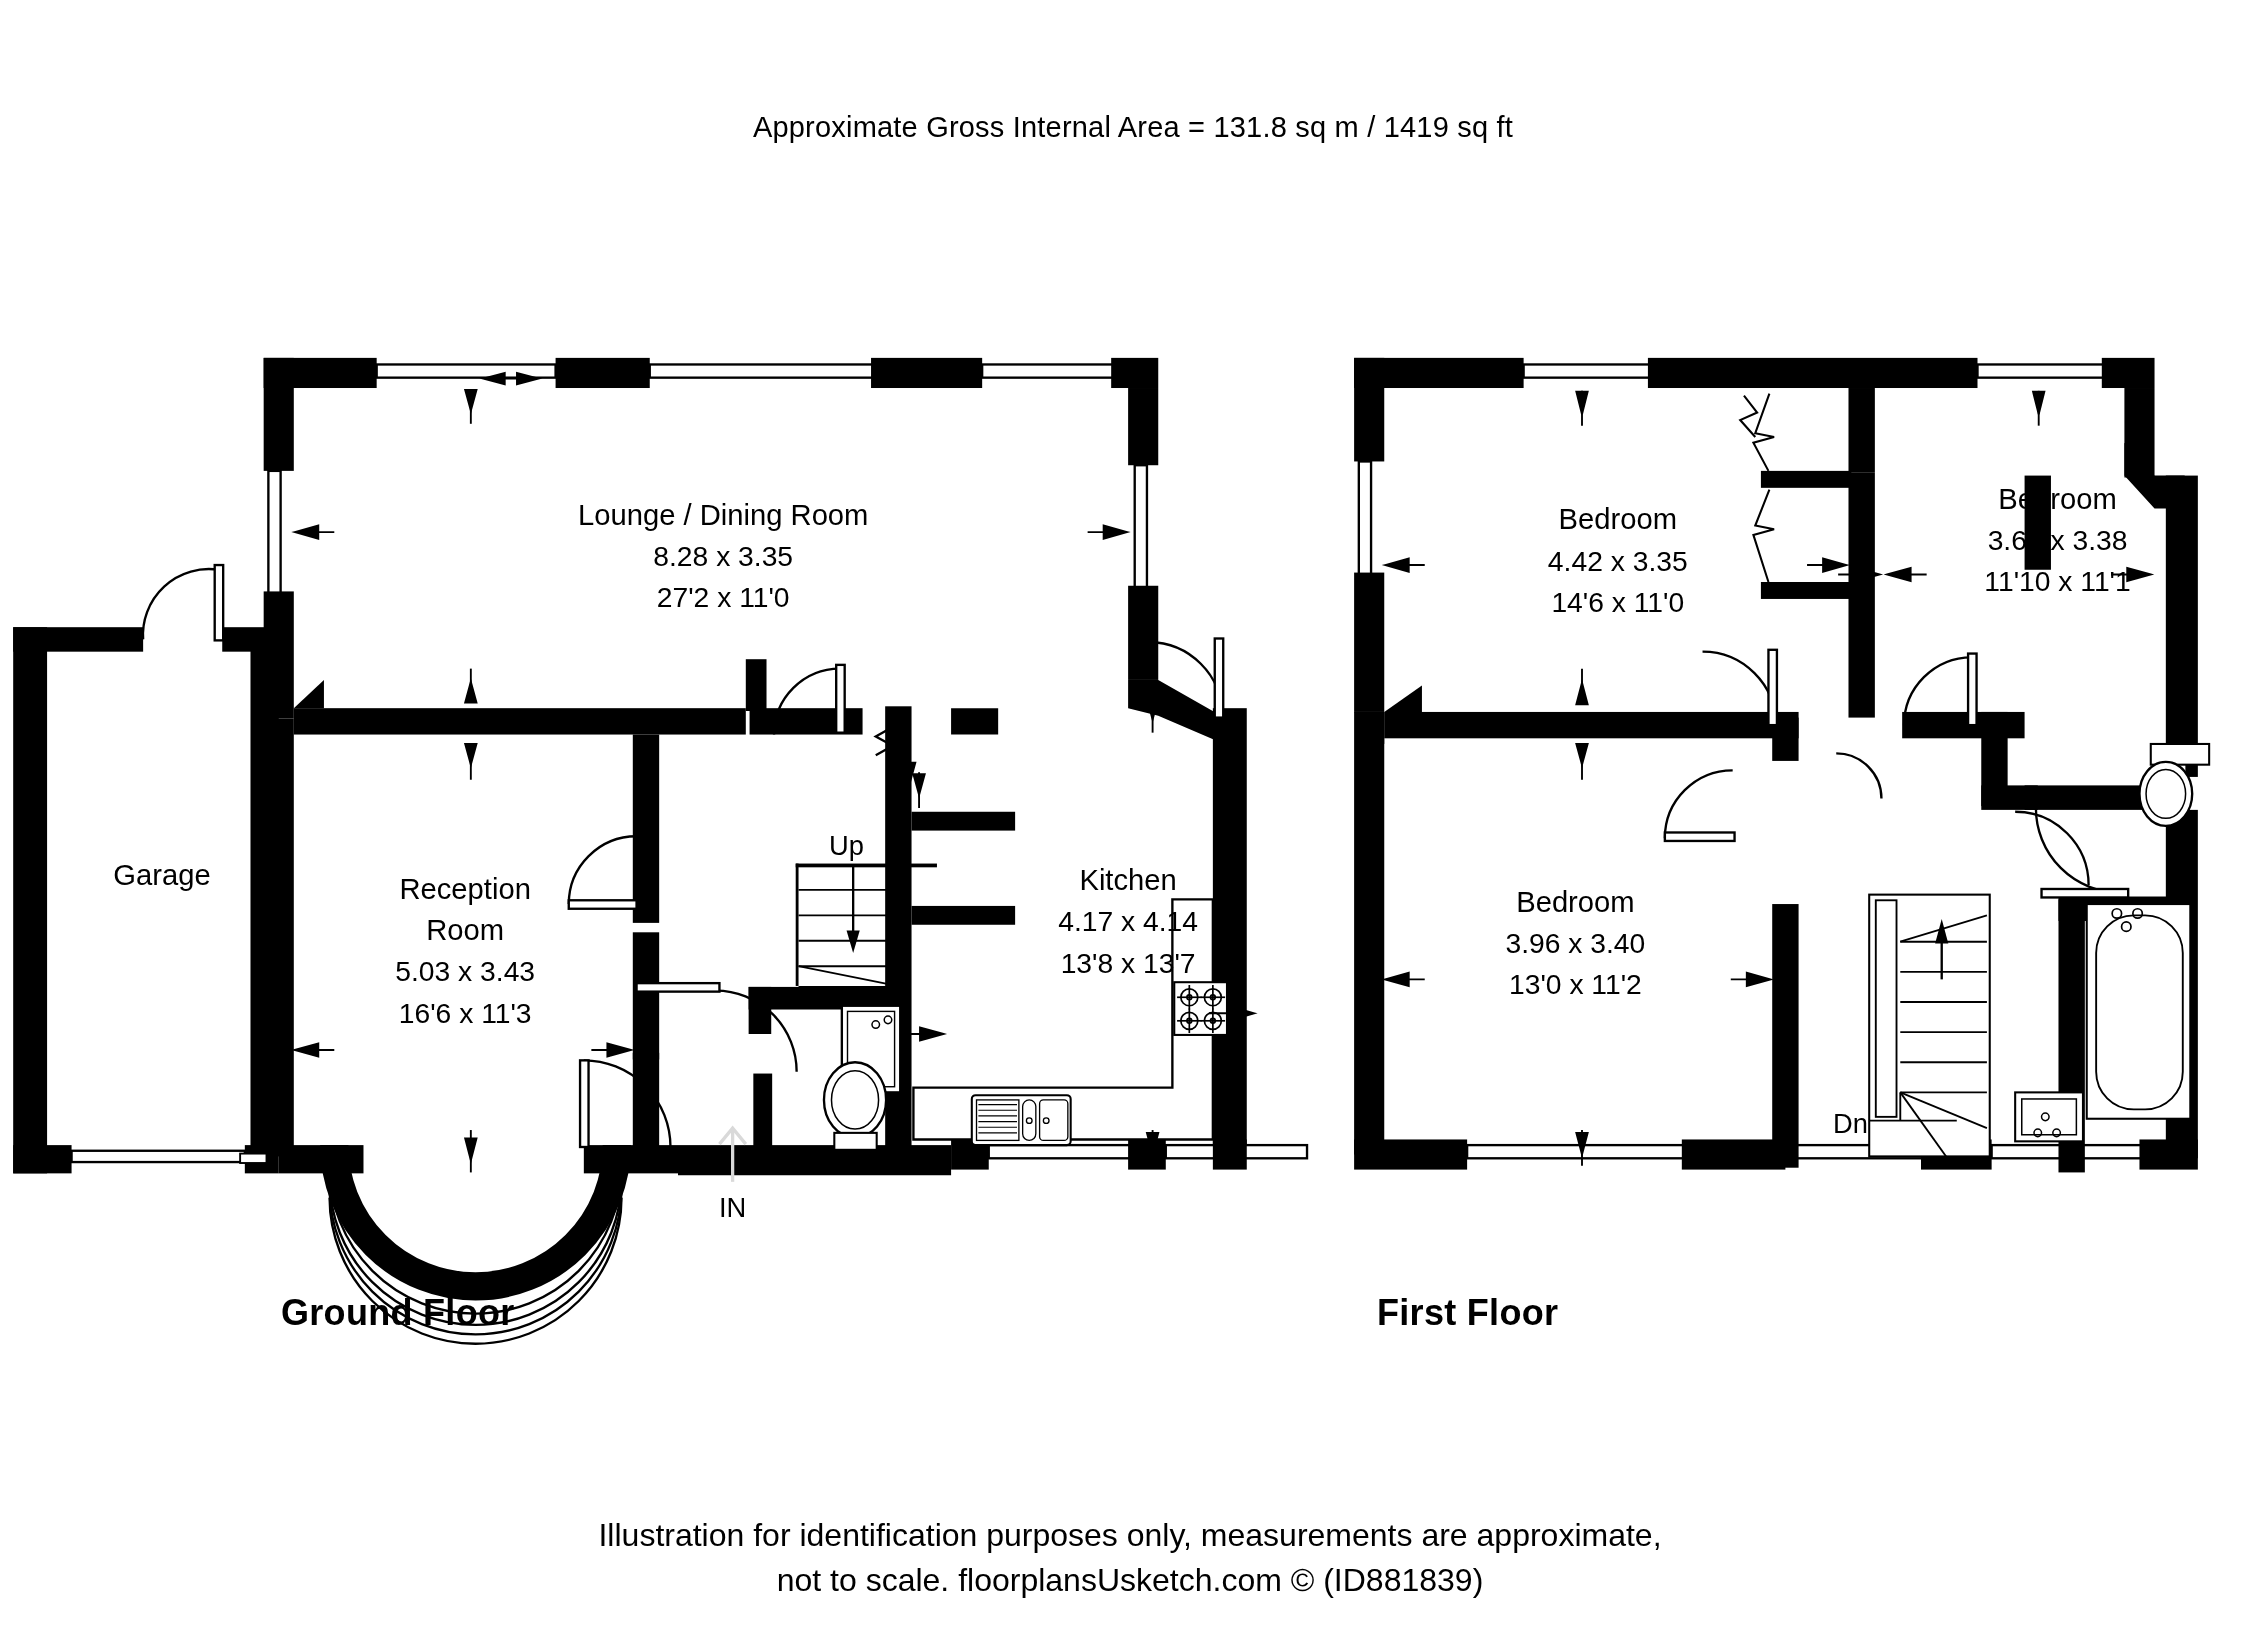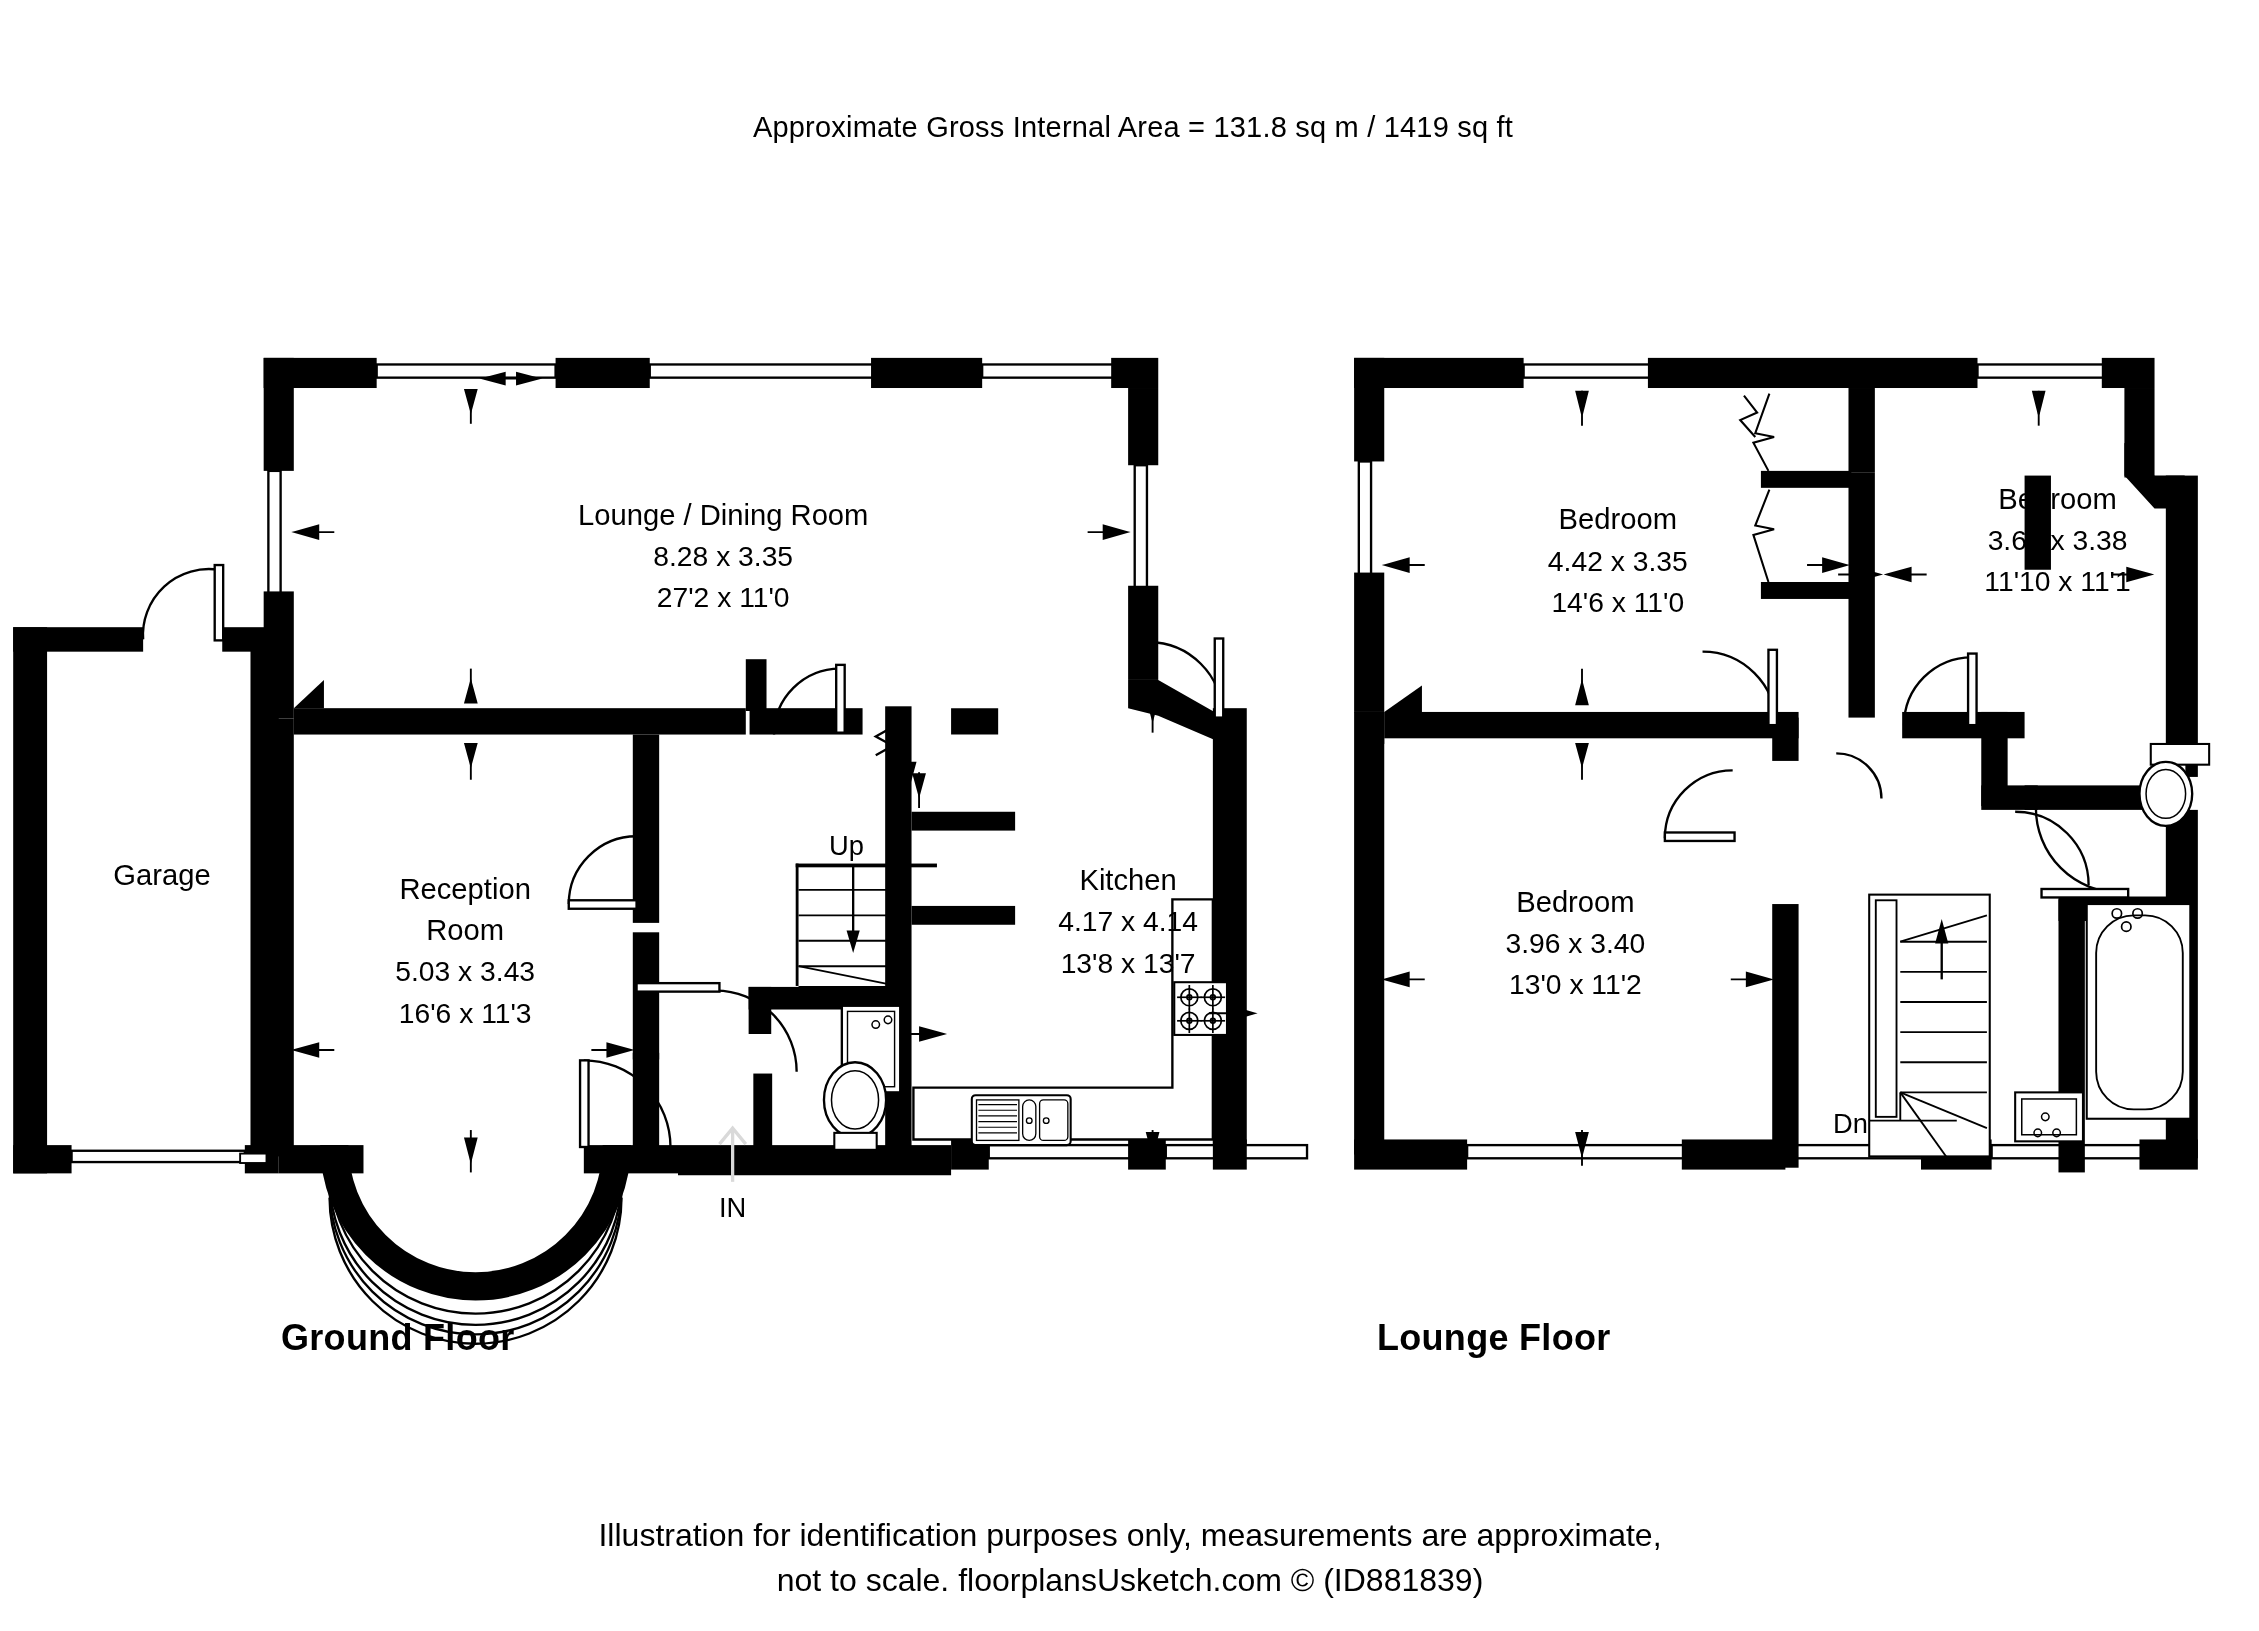--- a/index.html
+++ b/index.html
@@ -36,21 +36,20 @@
   .plan-svg {
     position: absolute;
     top: 0;
     left: 0;
   }
   .floor-title {
     position: absolute;
     font-size: 36px;
     font-weight: bold;
     letter-spacing: 0.3px;
-    margin-top: 25px;
   }
   #ground-floor-title { left: 281px; top: 1292px; }
   #first-floor-title  { left: 1377px; top: 1292px; }
 
   .footer-area {
     position: absolute;
     top: 1513px;
     left: 0;
     width: 2260px;
     text-align: center;
@@ -528,21 +527,21 @@
         <text class="rl" x="2185" y="628">11'10 x 11'1</text>
 
         <text class="rl rl-name" x="1673" y="968">Bedroom</text>
         <text class="rl" x="1673" y="1012">3.96 x 3.40</text>
         <text class="rl" x="1673" y="1056">13'0 x 11'2</text>
       </g>
     </g>
   </svg>
 
   <div class="floor-title" id="ground-floor-title">Ground Floor</div>
-  <div class="floor-title" id="first-floor-title">Lounge Floor</div>
+  <div class="floor-title" id="first-floor-title">First Floor</div>
 
   <div class="footer-area">
     <span class="footer-line">Illustration for identification purposes only, measurements are approximate,</span>
     <span class="footer-line">not to scale. floorplansUsketch.com © (ID881839)</span>
   </div>
 
 </div>
 
 
 </body></html>

